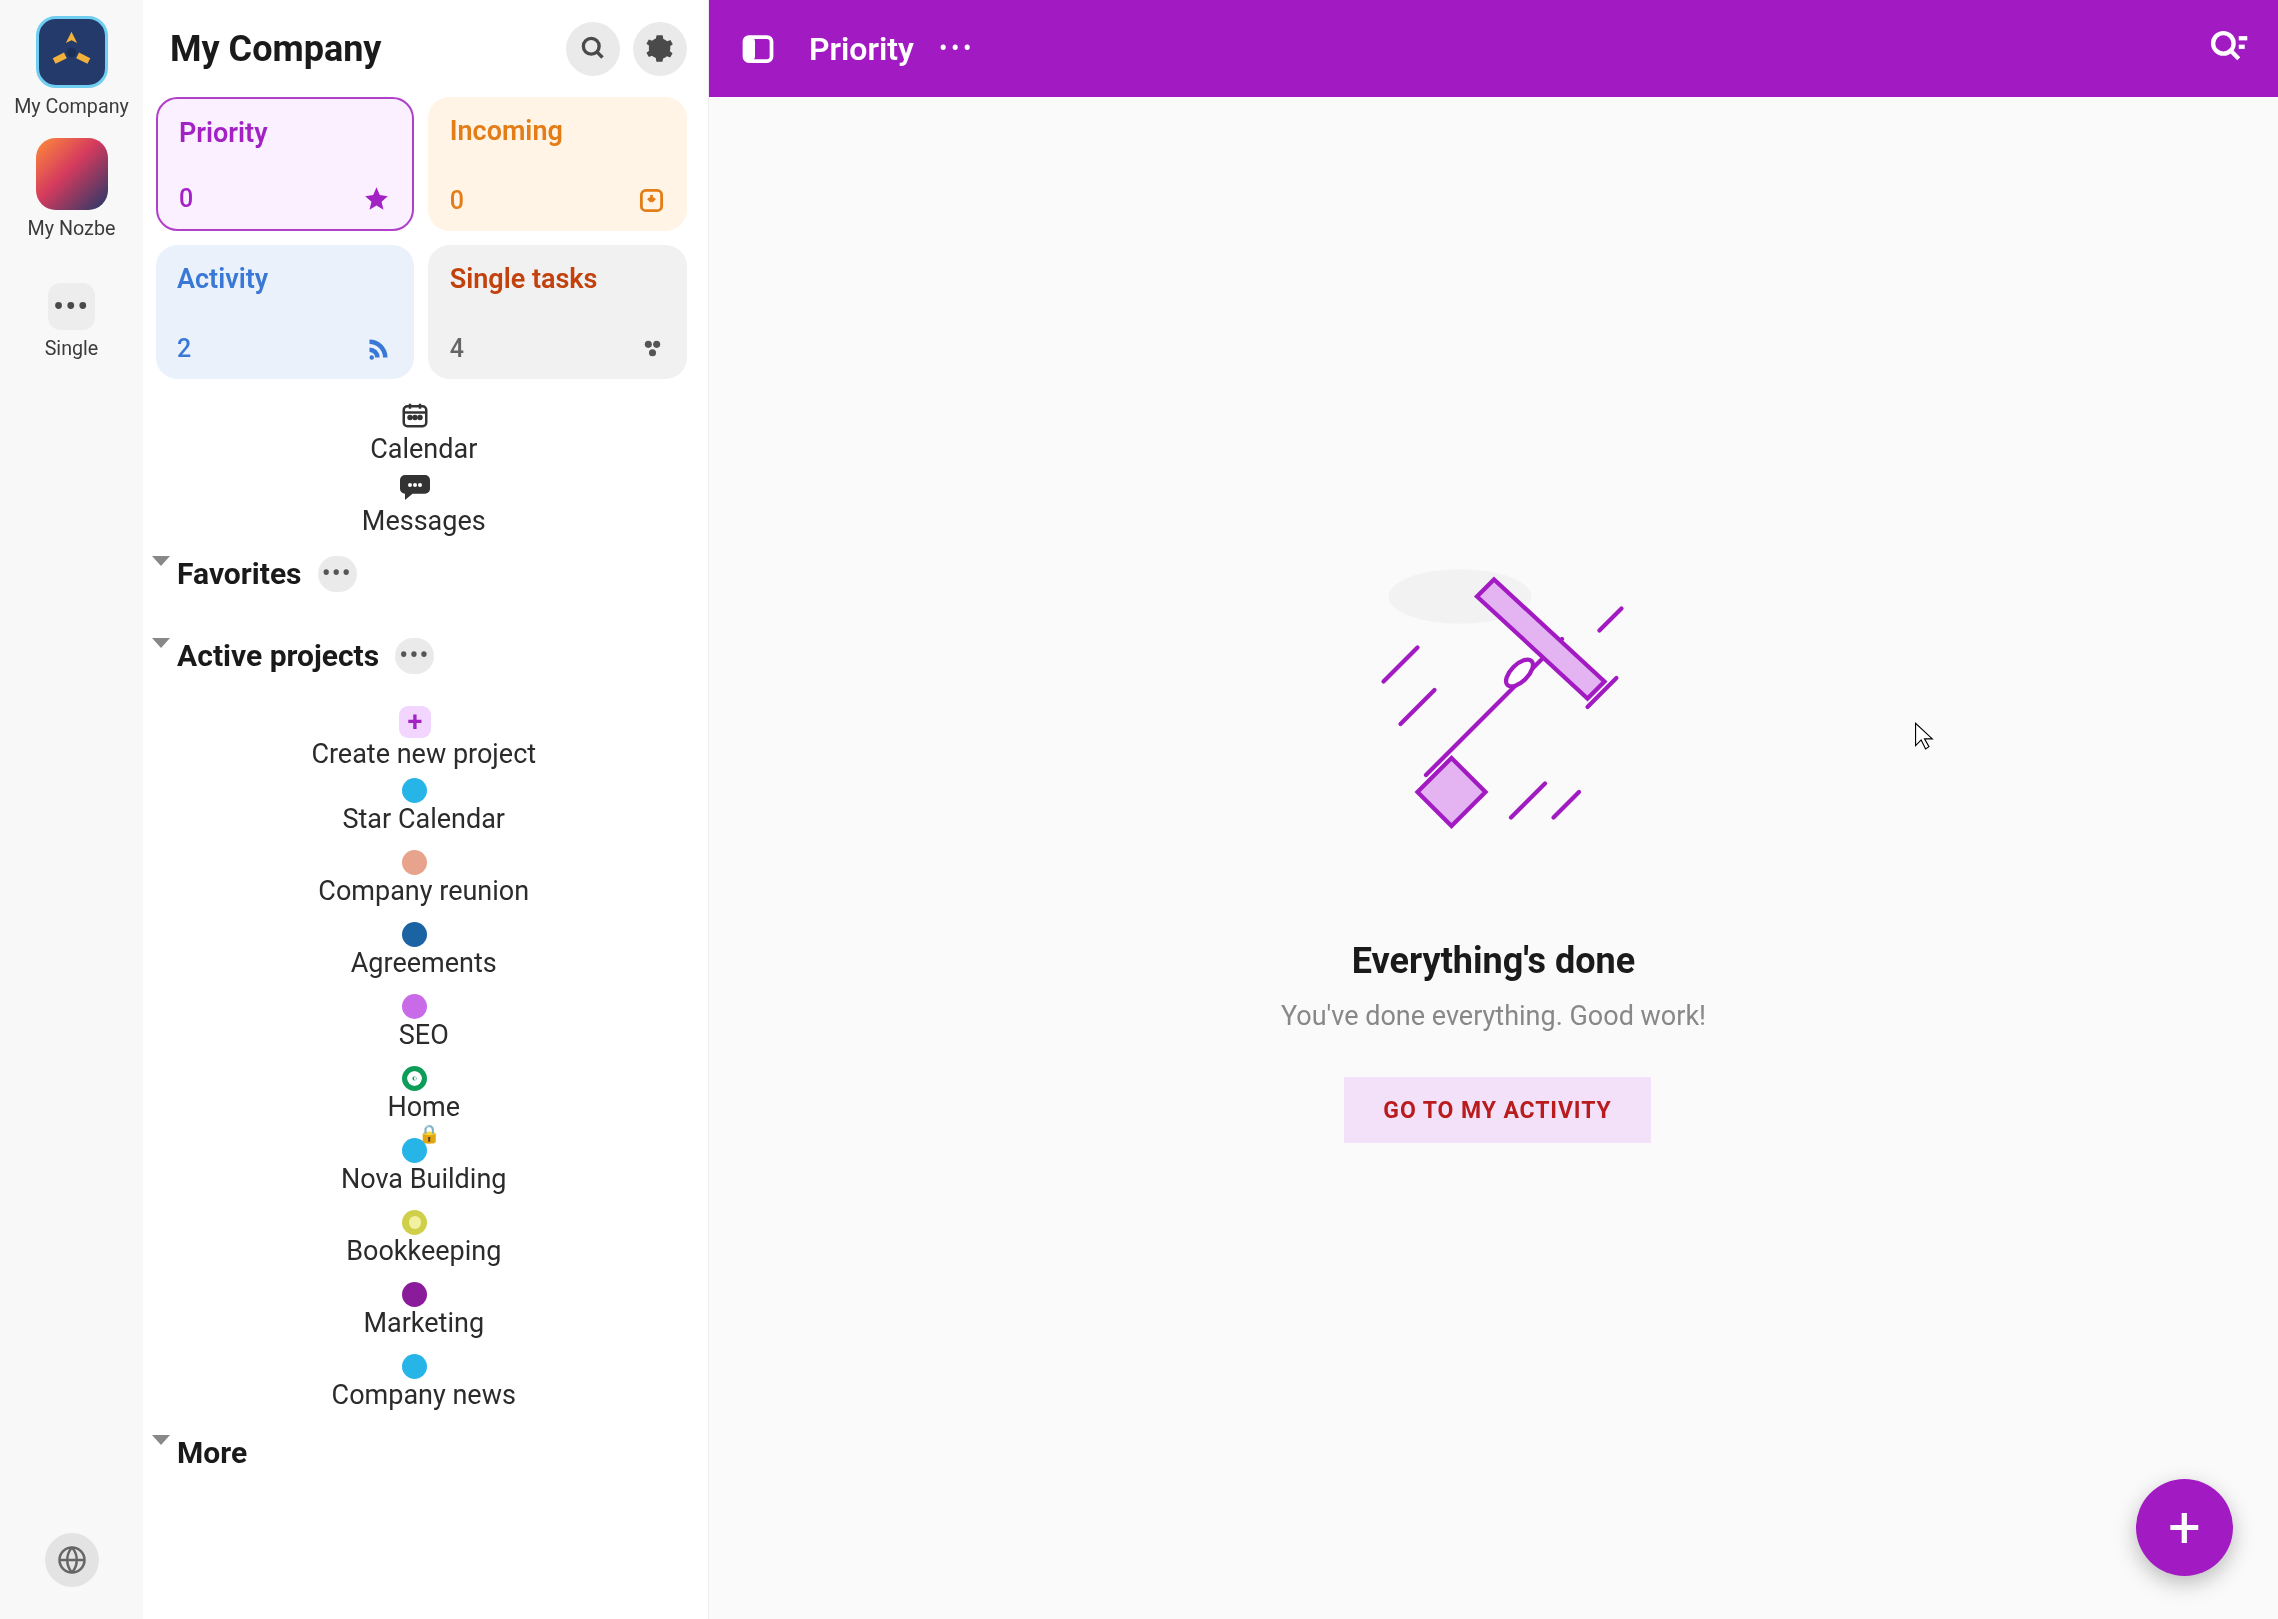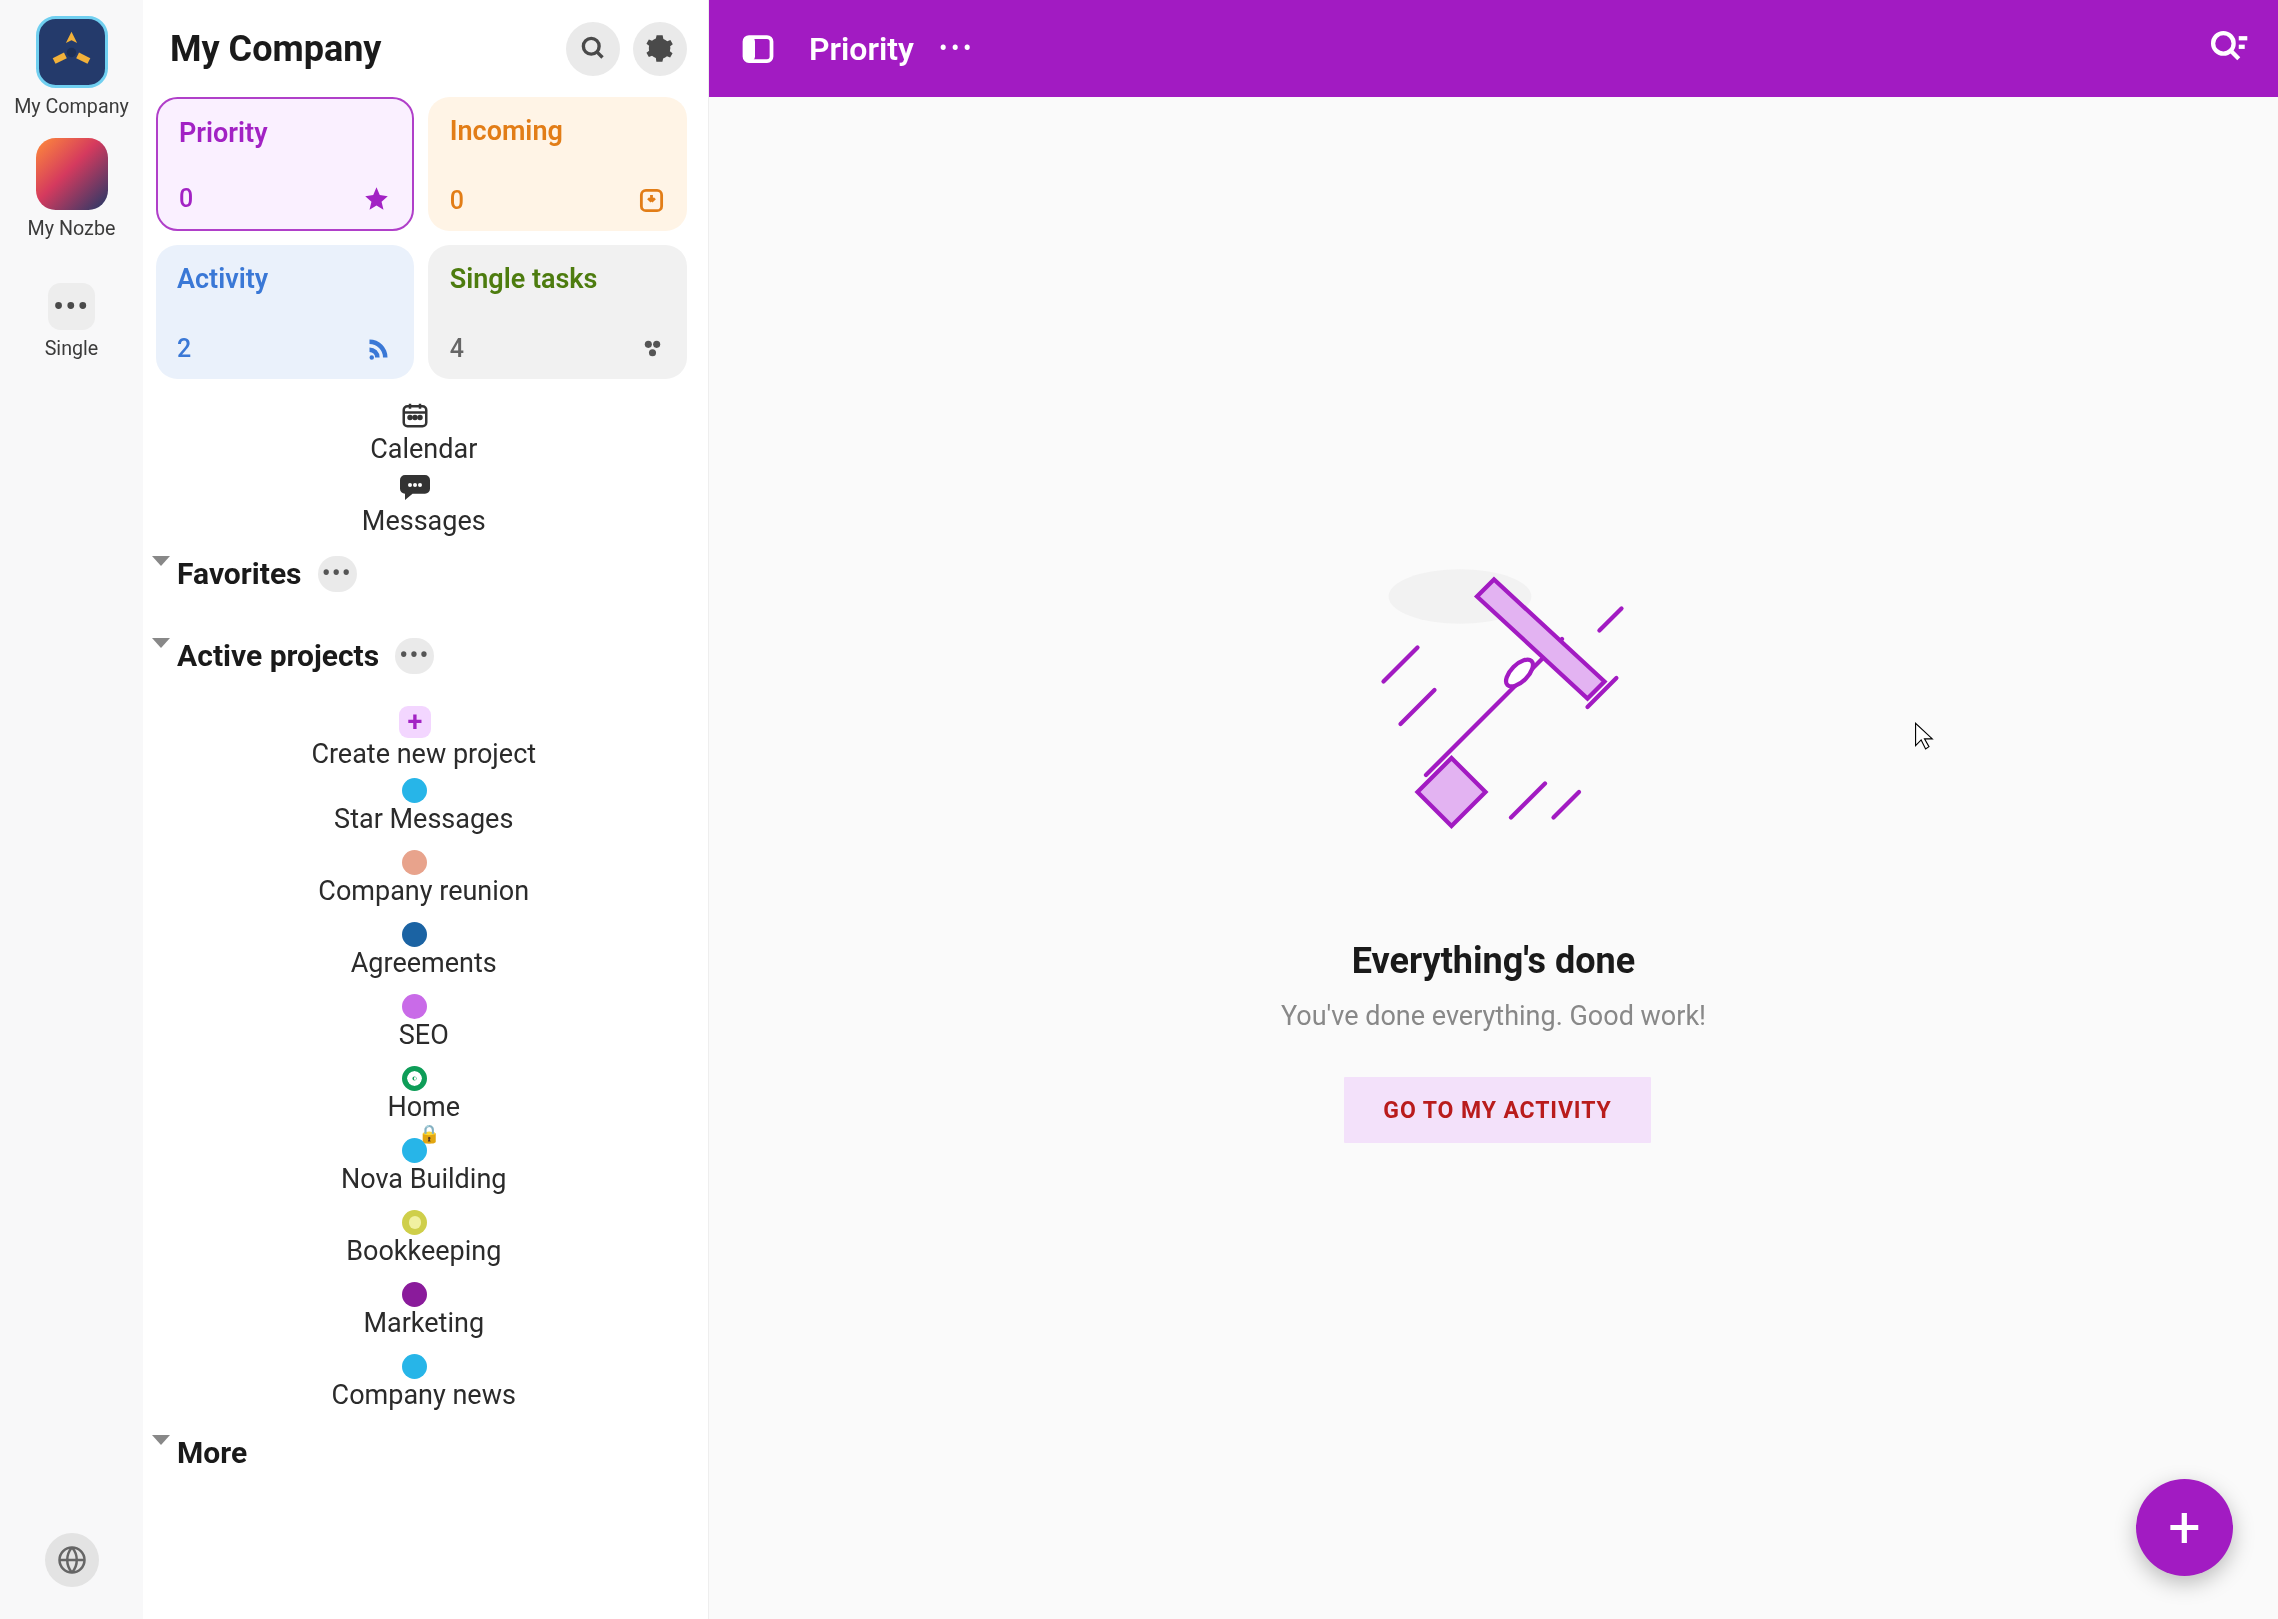--- a/index.html
+++ b/index.html
@@ -29,21 +29,21 @@
   .cards { display: grid; grid-template-columns: 1fr 1fr; gap: 14.3px; margin-bottom: 18px; padding-right: 5.4px; }
   .card { border-radius: 21.5px; padding: 18px 21.5px 16px 21.5px; display: flex; flex-direction: column; justify-content: space-between; height: 134px; cursor: pointer; }
   .card.priority { background: #faf0ff; border: 2.7px solid #b03fc9; }
   .card.incoming { background: #fff4e6; }
   .card.activity { background: #eaf1fb; }
   .card.single   { background: #f1f1f1; }
   .card-title { font-size: 27px; font-weight: 600; }
   .card.priority .card-title { color: #a222c4; }
   .card.incoming .card-title { color: #e27d17; }
   .card.activity .card-title { color: #3a78d6; }
-  .card.single   .card-title { color: #4d7c0f; }
+  .card.single   .card-title { color: #c2410c; }
   .card-foot { display: flex; align-items: center; justify-content: space-between; }
   .card-count { font-size: 25px; font-weight: 500; }
   .card.priority .card-count { color: #a222c4; }
   .card.incoming .card-count { color: #e27d17; }
   .card.activity .card-count { color: #3a78d6; }
   .card.single   .card-count { color: #666; }
   .card-ic { display: flex; align-items: center; justify-content: center; }
   
   .row { display: flex; align-items: center; height: 72px; cursor: pointer; border-radius: 10.7px; flex-direction: column; }
   .row .ic { width: 36px; height: 36px; display: flex; align-items: center; justify-content: center; margin-left: 3.6px; margin-right: 21.5px; }
@@ -222,21 +222,21 @@
         <div class="title">Active projects</div>
         <div class="pill-more">•••</div>
       </div>
       <div class="row">
         <div class="plus-badge">+</div>
         <div class="lbl">Create new project</div>
       </div>
       <div id="projects">
           <div class="row">
             <div class="dot d-cyan"></div>
-            <div class="lbl">Star Messages</div>
+            <div class="lbl">Star Calendar</div>
           </div>
           <div class="row">
             <div class="dot d-peach"></div>
             <div class="lbl">Company reunion</div>
           </div>
           <div class="row">
             <div class="dot d-navy"></div>
             <div class="lbl">Agreements</div>
           </div>
           <div class="row">

